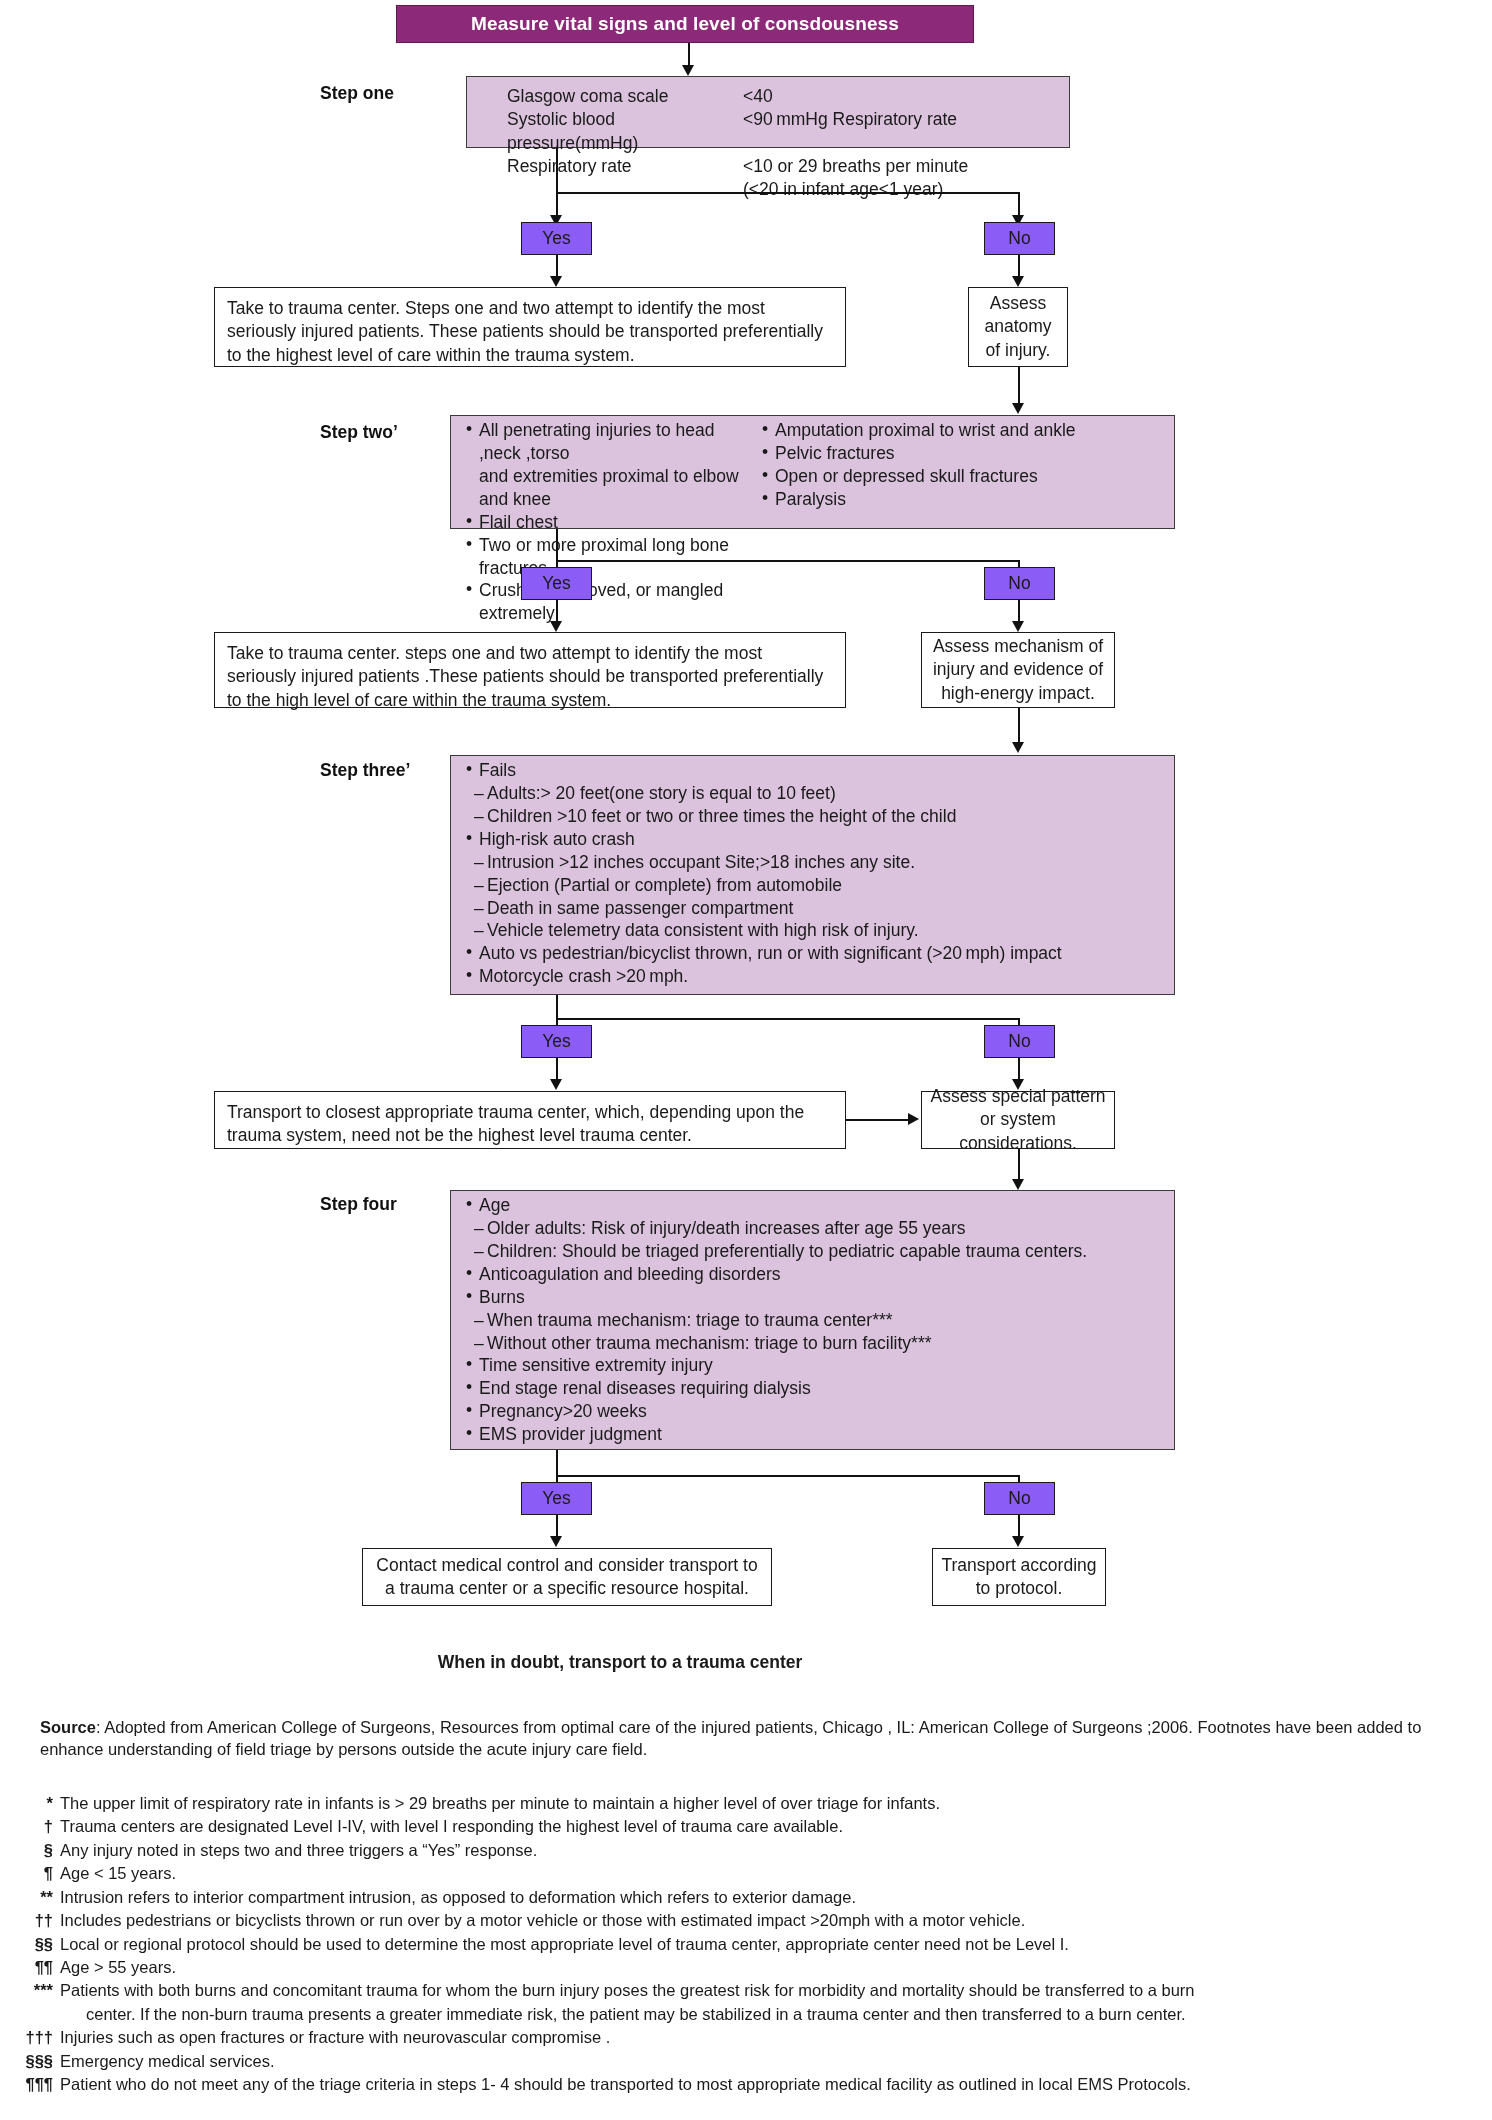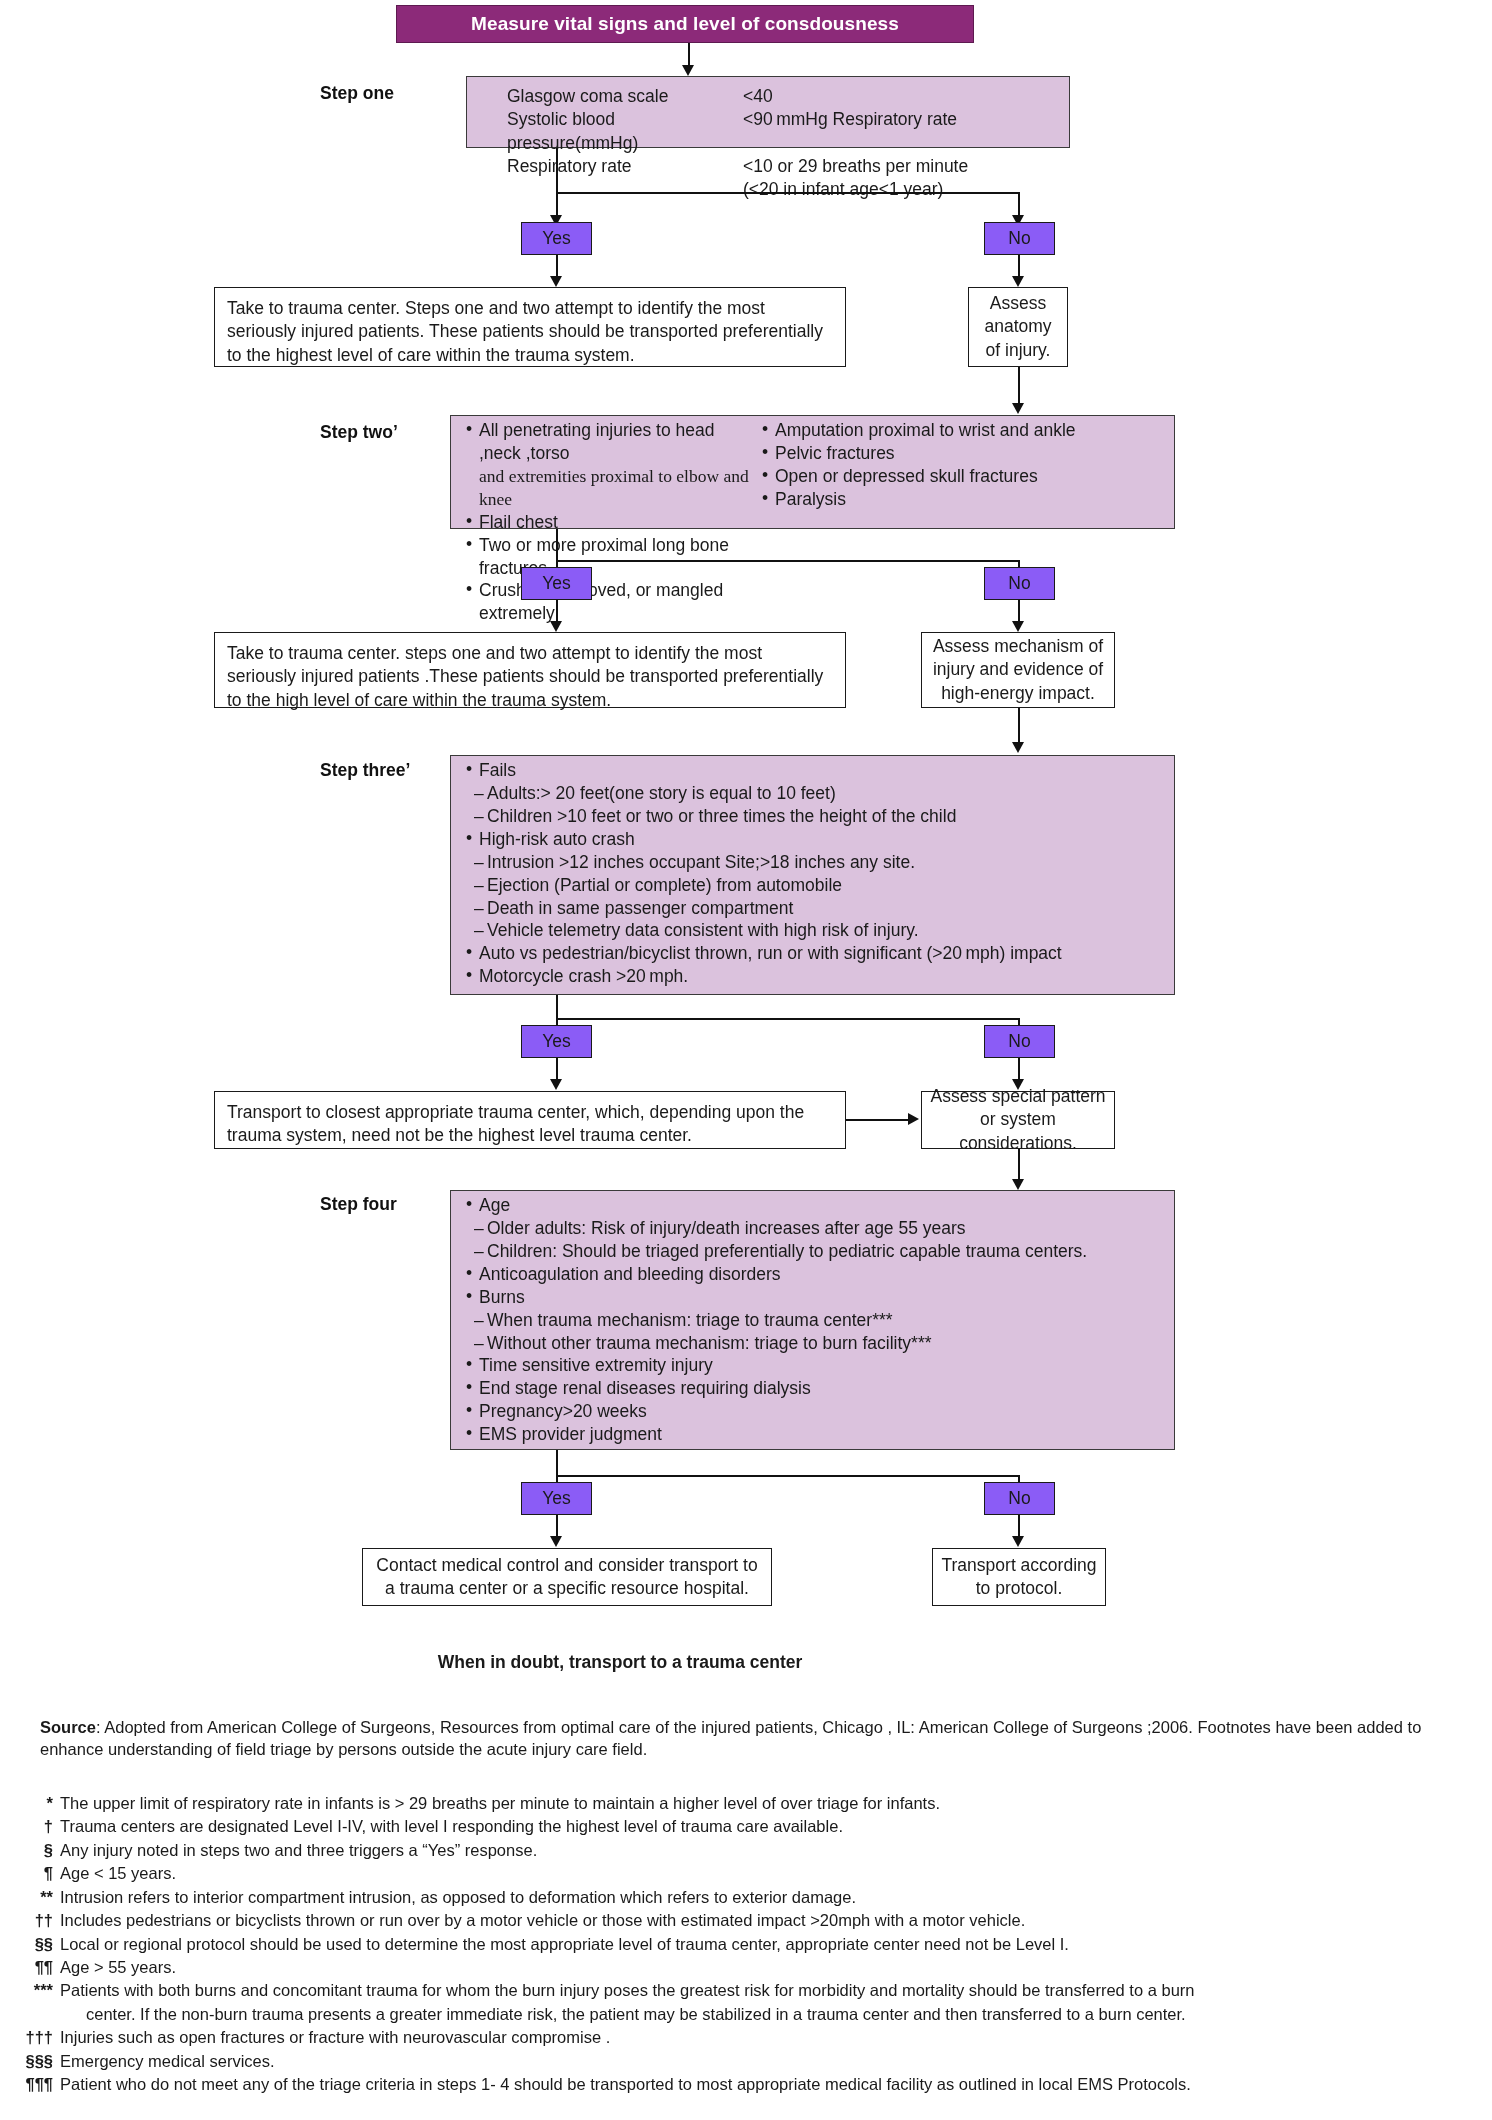--- a/index.html
+++ b/index.html
@@ -131,21 +131,20 @@
     padding-left: 22px;
   }
   ul.bul > li.dash::before {
     content: "\2013";
     position: absolute;
     left: 9px;
     top: 0;
   }
   ul.bul > li.cont {
     padding-left: 14px;
-    font-family: Liberation Serif, serif;
   }
 
   .twocol {
     display: flex;
     gap: 0px;
   }
   .twocol .colA { width: 296px; flex: none; }
   .twocol .colB { flex: 1; }
 
   

